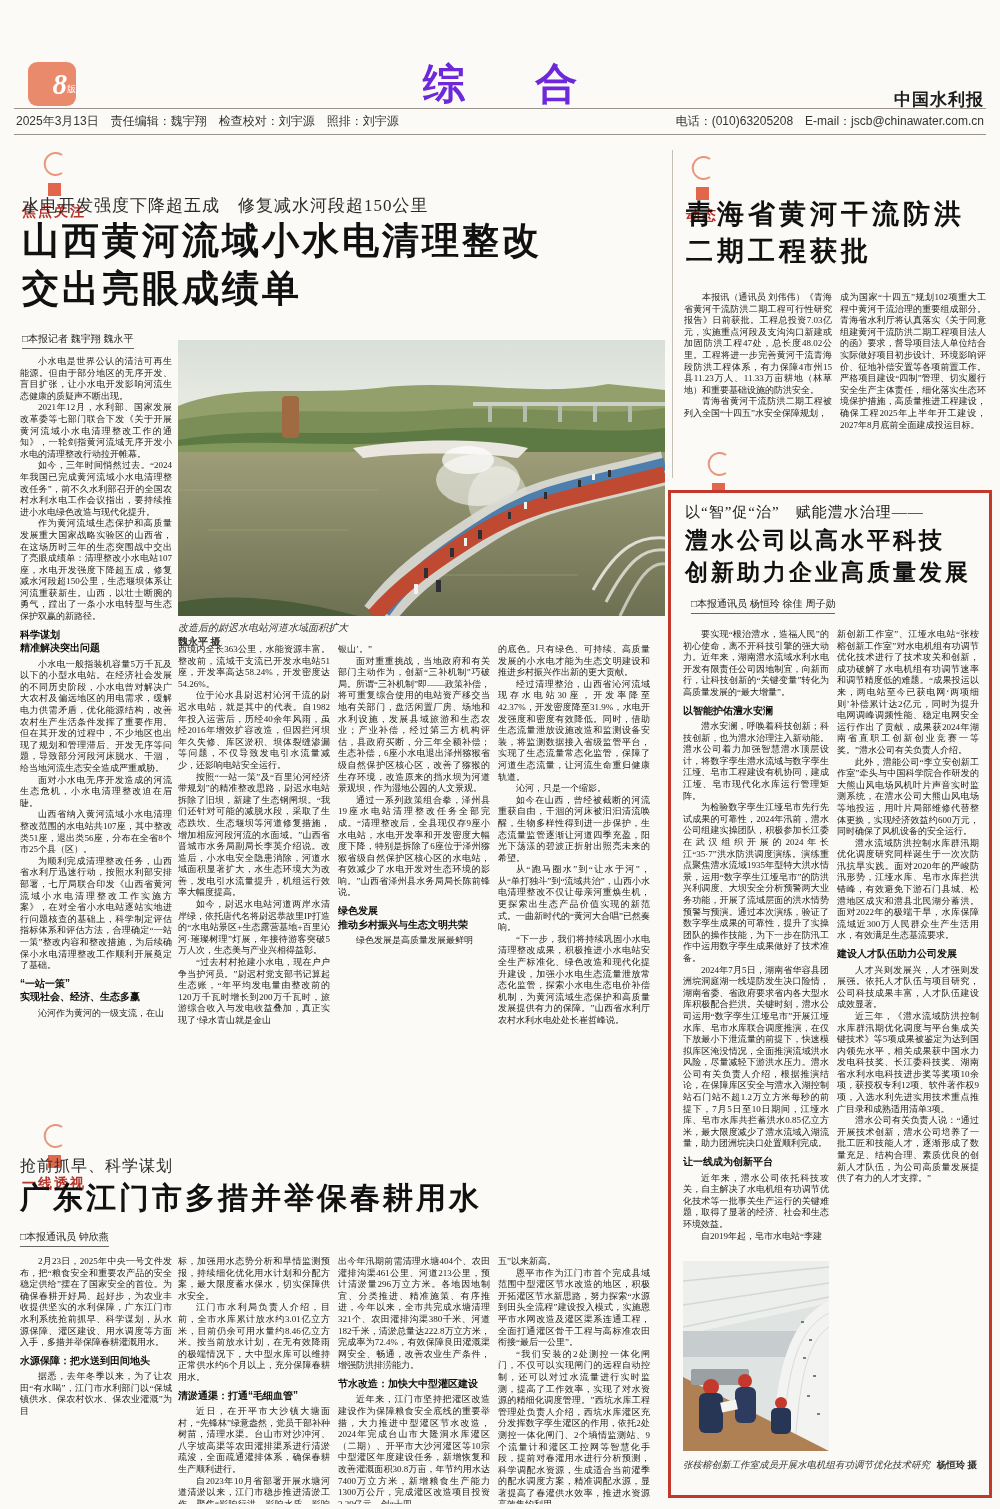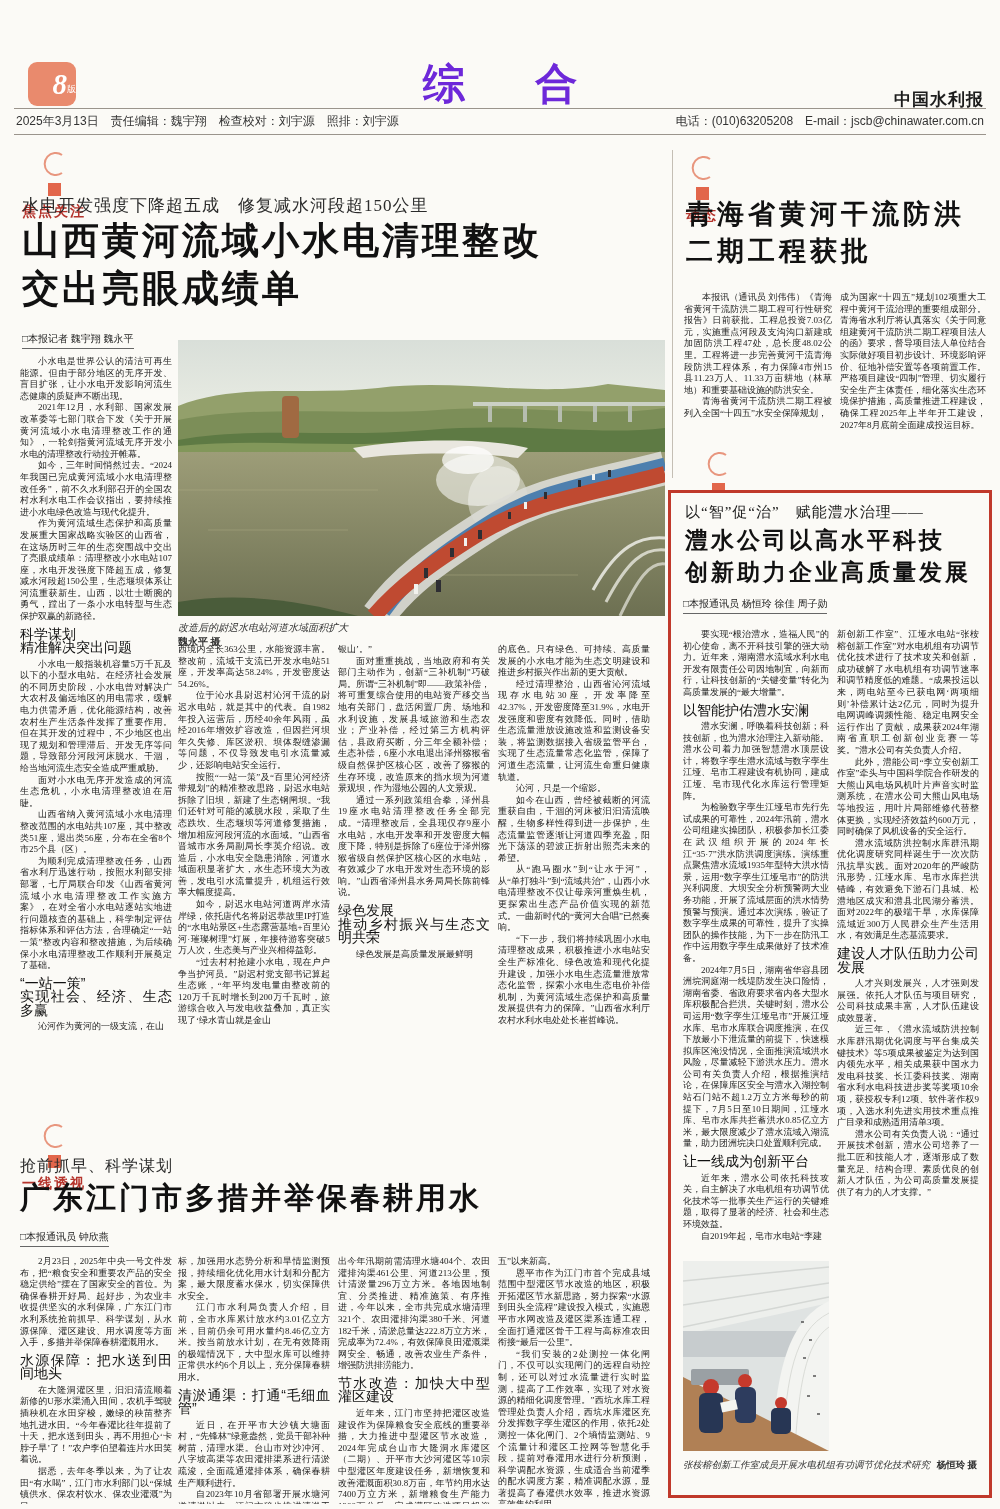--- a/index.html
+++ b/index.html
@@ -25,33 +25,33 @@
   .marker .sq{width:13px;height:13px;background:#e2664b;}
   .marker .lbl{font-size:14px;font-weight:bold;color:#b5342c;letter-spacing:2px;}
   
   .kicker{font-size:17px;color:#2b2b2b;letter-spacing:1px;}
   .headline{font-weight:bold;color:#111;}
   .byline{font-size:10px;color:#222;border-bottom:1px solid #666;padding-bottom:2px;display:inline-block;}
   .byline b{font-weight:normal;}
   .col{overflow:hidden;text-align:justify;font-size:9px;line-height:11.6px;color:#222;}
   .col .para{margin:0;text-indent:2em;}
   .col .para.cont{text-indent:0;}
-  .col .subhead{font-family:"Liberation Sans",sans-serif;font-weight:normal;font-size:14px;
+  .col .subhead{font-family:"Liberation Sans",sans-serif;font-weight:bold;font-size:10px;
         line-height:13.5px;margin:5px 0 4px;white-space:pre-line;color:#111;}
   .caption-row{display:flex;justify-content:space-between;font-size:10px;color:#333;}
   .caption-row .credit{font-weight:bold;}
   
   .vrule{width:1px;background:#c4beb4;}
   .qh-title{font-size:27px;line-height:37px;letter-spacing:4px;white-space:pre-line;}
   
   .red-box{left:668px;top:490px;width:318px;height:1002px;border:3px solid #c0392b;background:#fbfaf6;}
   .red-box .kick{position:absolute;left:14px;top:10px;font-size:15px;letter-spacing:1px;}
   .red-box .ttl{position:absolute;left:14px;top:32px;font-size:23px;font-weight:bold;line-height:32px;
         letter-spacing:3px;white-space:pre-line;}
-  .red-box .by{position:absolute;left:12px;top:104px;}
+  .red-box .by{position:absolute;left:20px;top:104px;}
   
   .jm-title{font-size:30px;letter-spacing:3px;font-family:Liberation Serif, serif;}
   .photo-frame{overflow:hidden;background:#ccc;}
   svg{display:block;}
 </style>
 </head>
 <body>
 
 <div class="page">
 
@@ -279,21 +279,20 @@
   </div>
 
   <div class="abs kicker" style="left:20px;top:1156px;font-size:16px;">抢前抓早、科学谋划</div>
   <div class="abs headline jm-title" style="left:20px;top:1178px;">广东江门市多措并举保春耕用水</div>
   <div class="abs byline sans" style="left:20px;top:1230px;">
     <span>□本报通讯员</span> <b>钟欣燕</b>
   </div>
   <div class="abs col" style="left:20px;top:1256px;width:152px;height:248px;">
       <p class="para">2月23日，2025年中央一号文件发布，把“粮食安全和重要农产品的安全稳定供给”摆在了国家安全的首位。为确保春耕开好局、起好步，为农业丰收提供坚实的水利保障，广东江门市水利系统抢前抓早、科学谋划，从水源保障、灌区建设、用水调度等方面入手，多措并举保障春耕灌溉用水。</p>
       <h4 class="subhead">水源保障：把水送到田间地头</h4>
-      <p class="para">在大隆洞灌区里，汩汩清流顺着新修的U形水渠涌入田间，农机手驾驶插秧机在水田穿梭，嫩绿的秧苗整齐地扎进水田。“今年春灌比往年提前了十天，把水送到田头，再不用担心‘卡脖子旱’了！”农户李伯望着连片水田笑着说。</p>
       <p class="para">据悉，去年冬季以来，为了让农田“有水喝”，江门市水利部门以“保城镇供水、保农村饮水、保农业灌溉”为目</p>
     </div>
   <div class="abs col" style="left:178px;top:1256px;width:152px;height:248px;">
       <p class="para cont">标，加强用水态势分析和旱情监测预报，持续细化优化用水计划和分配方案，最大限度蓄水保水，切实保障供水安全。</p>
       <p class="para">江门市水利局负责人介绍，目前，全市水库累计放水约3.01亿立方米，目前仍余可用水量约8.46亿立方米。按当前放水计划，在无有效降雨的极端情况下，大中型水库可以维持正常供水约6个月以上，充分保障春耕用水。</p>
       <h4 class="subhead">清淤通渠：打通“毛细血管”</h4>
       <p class="para">近日，在开平市大沙镇大塘面村，“先锋林”绿意盎然，党员干部补种树苗，清理水渠。台山市对沙冲河、八字坡高渠等农田灌排渠系进行清淤疏浚，全面疏通灌排体系，确保春耕生产顺利进行。</p>
       <p class="para">自2023年10月省部署开展水塘河道清淤以来，江门市稳步推进清淤工作，聚焦“影响行洪、影响水质、影响环境”等淤积问题，共梳理</p>
     </div>
   <div class="abs col" style="left:338px;top:1256px;width:152px;height:248px;">

